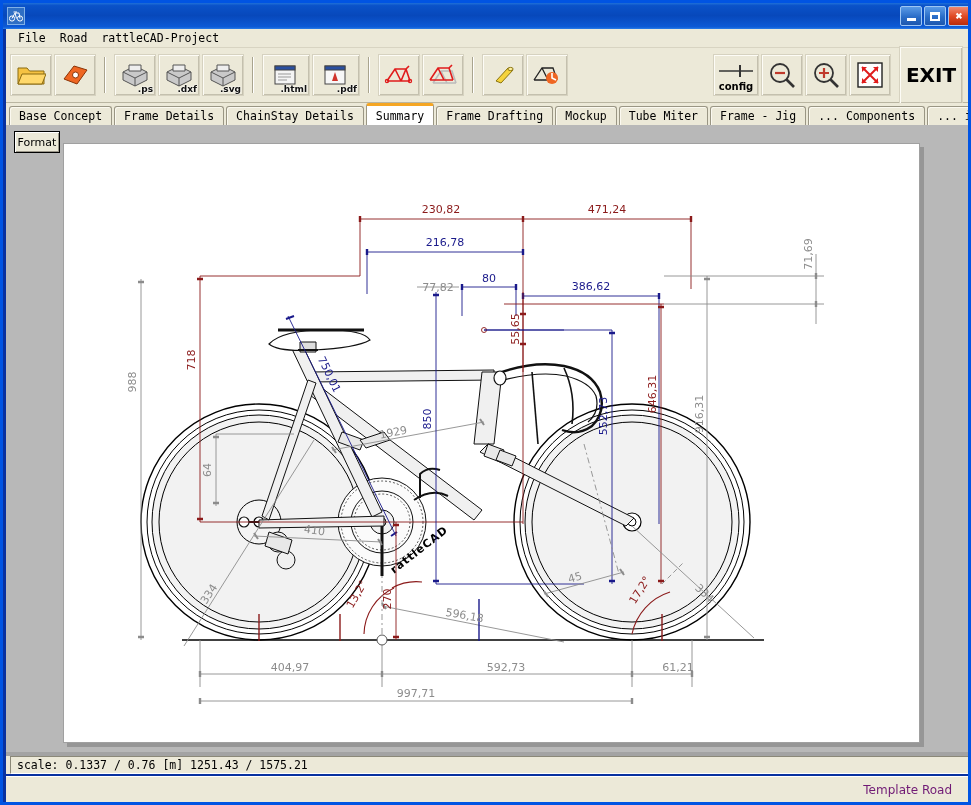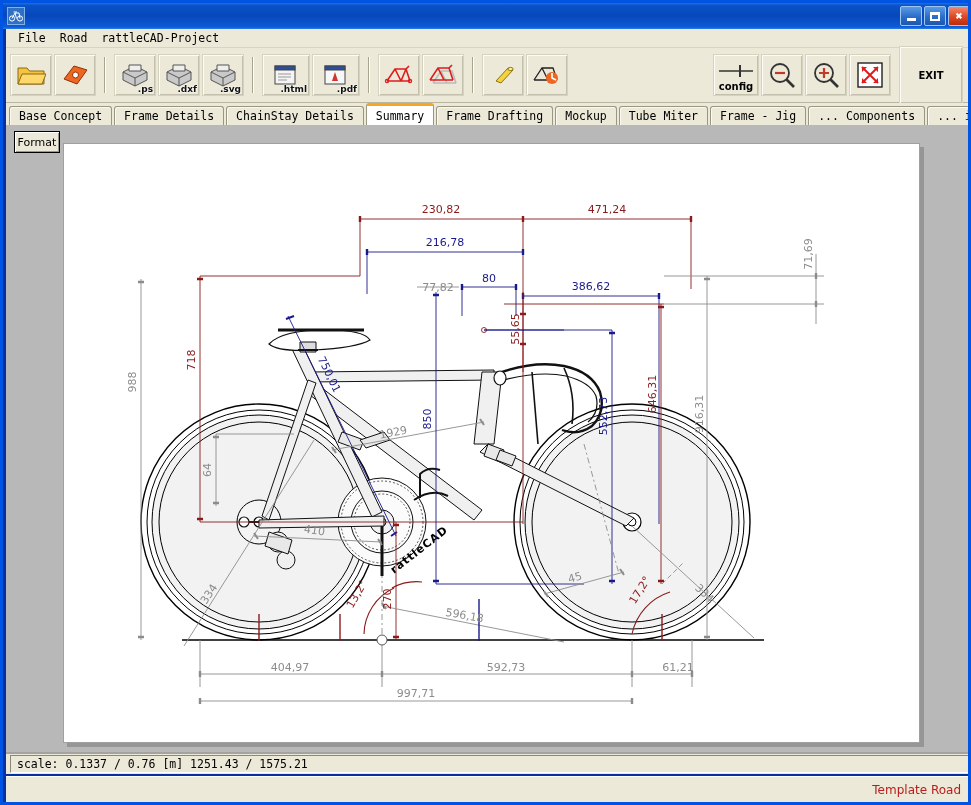--- a/index.html
+++ b/index.html
@@ -90,21 +90,21 @@
     text-shadow: 0 0 2px #fff, 0 0 2px #fff;
   }
   .tbtn.config { width: 46px; height: 42px; }
   .tbtn.config .cfgtxt { position:absolute; bottom:3px; left:0; width:100%; text-align:center;
       font-size:10px; font-weight:bold; font-family:"DejaVu Sans", sans-serif; color:#000; }
   #exitbtn {
     width: 64px; height: 58px; margin-left: 6px; margin-right: 4px;
     background: #ece9d8; border: 1px solid #d6d2c0;
     box-shadow: inset 1px 1px 0 #fdfcf6, inset -1px -1px 0 #c4c0ae;
     display: flex; align-items: center; justify-content: center;
-    font-size: 10px; font-weight: bold; color: #000;
+    font-size: 20px; font-weight: bold; color: #000;
     font-family: "DejaVu Sans", sans-serif;
   }
 
   
   #tabbar {
     position: absolute; left: 3px; top: 100px; width: 965px; height: 22px;
     background: #ece9d8; display: flex; align-items: flex-end;
     padding-left: 3px;
   }
   .tab {
@@ -154,38 +154,38 @@
     position: absolute; left: 18px; bottom: 10px;
     font-size: 9px; color: #1a1a1a;
     font-family: "DejaVu Sans Mono", monospace;
     letter-spacing: 0.4px; white-space: nowrap;
   }
 
   
   #statusbar {
     position: absolute; left: 3px; top: 749px; width: 965px; height: 22px;
     background: #ece9d8;
-    border-top: 2px solid #a3a3a3;
+    border-top: 4px solid #a3a3a3;
     display: flex; align-items: center;
   }
   #statusbar .sunk {
     margin-left: 4px; height: 18px; flex: 1;
     border: 1px solid; border-color:#8b8878 #fff #fff #8b8878;
     display: flex; align-items: center; padding-left: 6px;
     font-size: 11.5px; color: #000; font-family: "DejaVu Sans Mono", monospace;
     white-space: nowrap;
   }
   #bottombar {
     position: absolute; left: 3px; top: 773px; width: 965px; height: 26px;
     background: #ece9d8;
     border-top: 1px solid #fff;
     display: flex; align-items: center; justify-content: flex-end;
   }
   #bottombar .btxt {
-    font-size: 12px; color: #b91c1c; padding-right: 10px;
+    font-size: 12px; color: #701a75; padding-right: 19px;
     font-family: "DejaVu Sans", sans-serif;
   }
 
   
   .dimtext { font-family: "DejaVu Sans", sans-serif; font-size: 11px; }
   .red { fill: #8b1a1a; }  .redS { stroke: #8b1a1a; }
   .blue { fill: #1a1a8b; } .blueS { stroke: #1a1a8b; }
   .gray { fill: #8c8c8c; } .grayS { stroke: #8c8c8c; }
   .blk { fill: #000; }
 </style>

